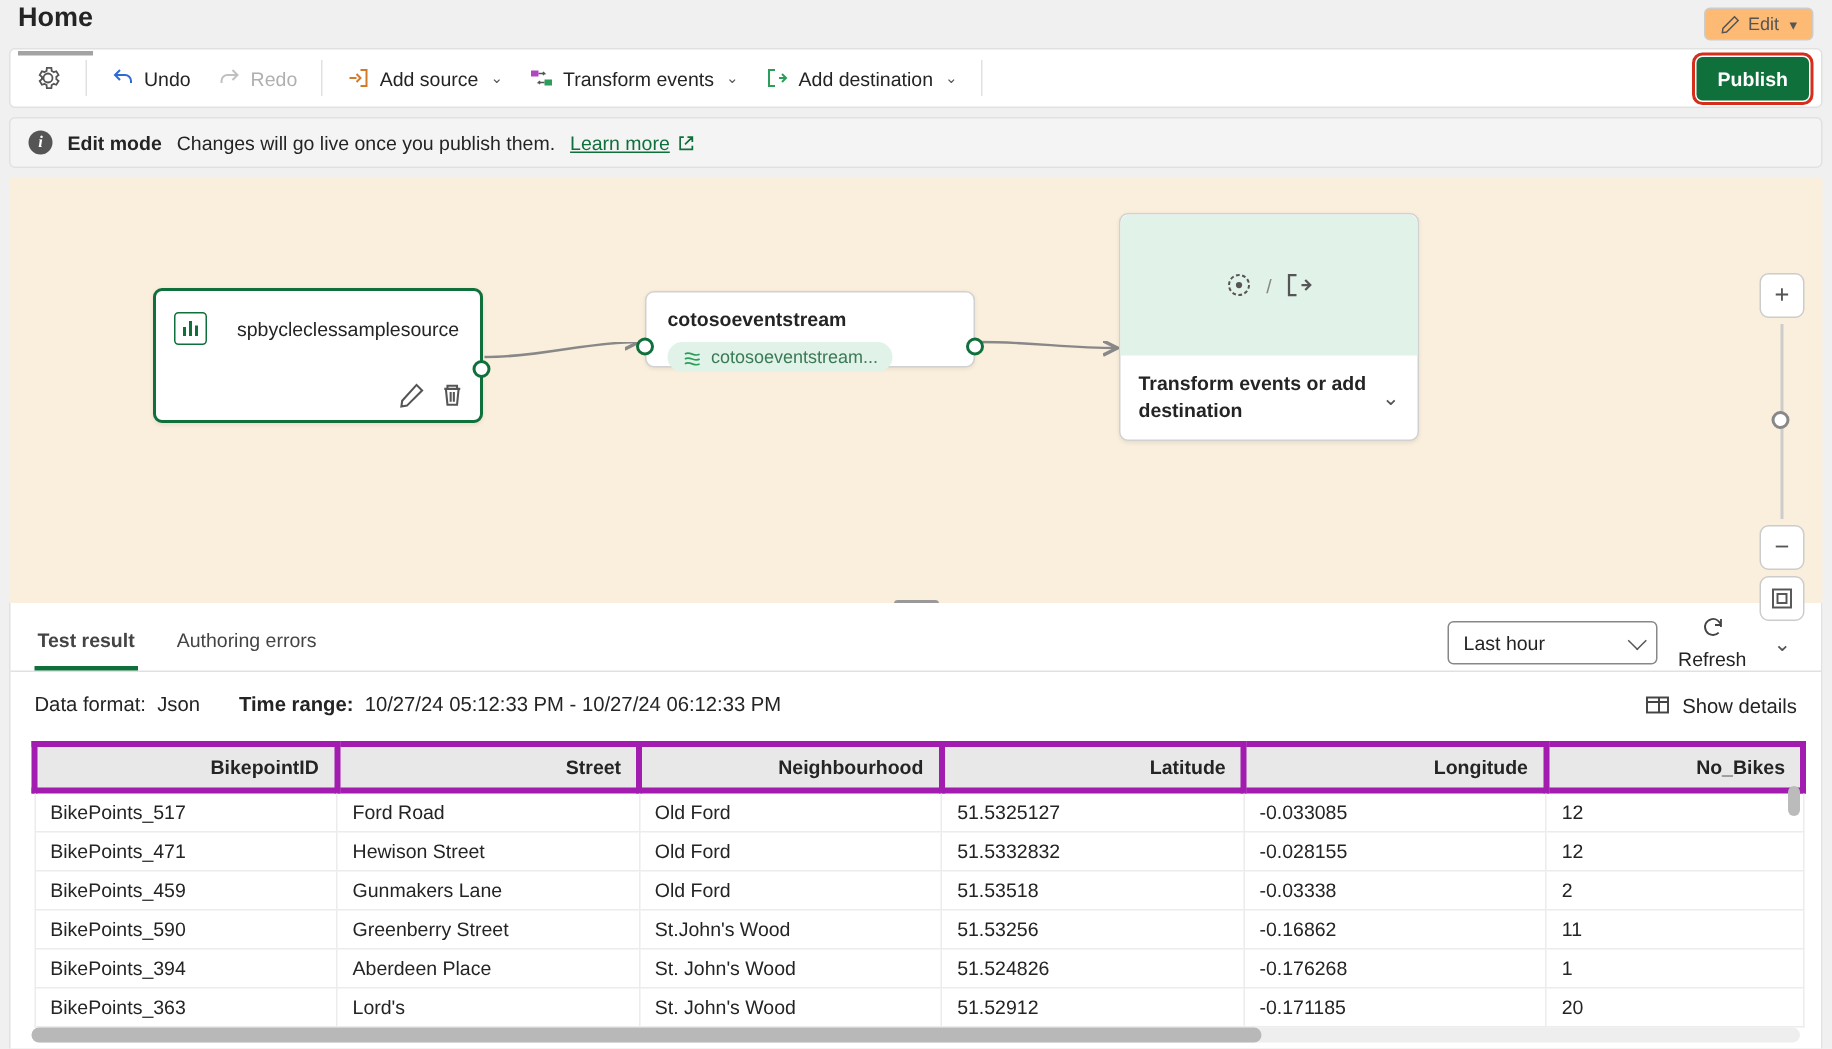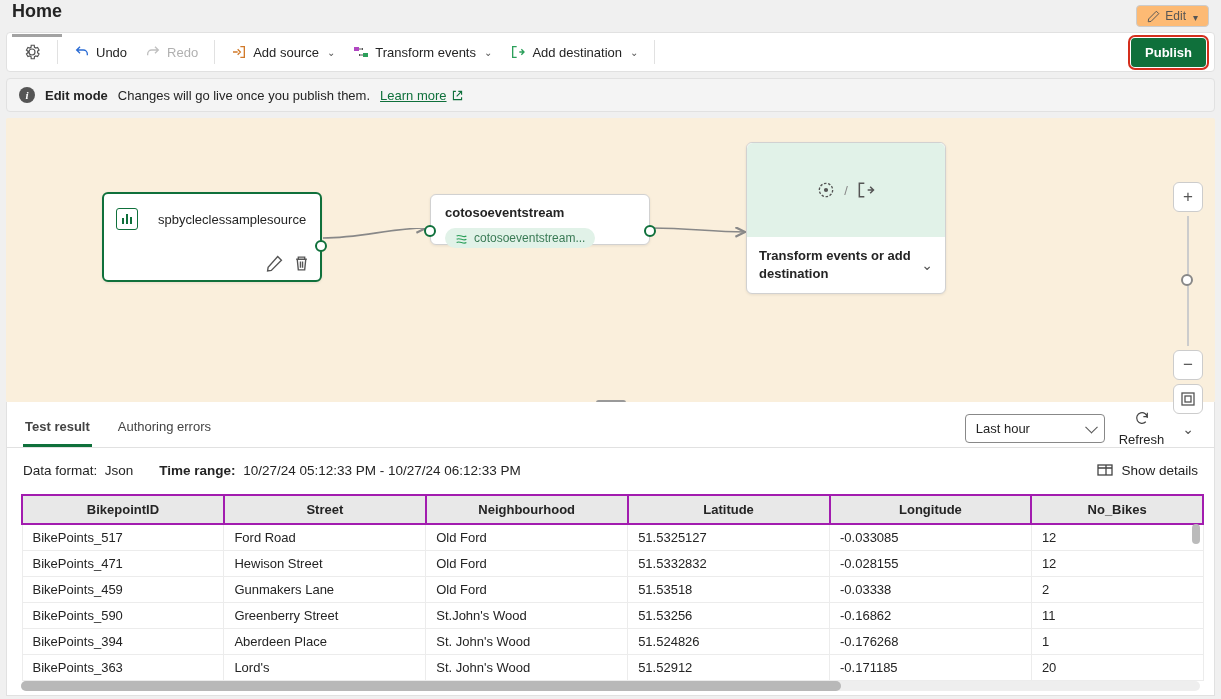--- a/index.html
+++ b/index.html
@@ -65,27 +65,27 @@
   .tabs-row { display: flex; align-items: center; justify-content: space-between; padding: 8px 16px 0 16px; border-bottom: 1px solid #e1e1e1; }
   .tabs { display: flex; gap: 24px; }
   .tab { padding: 8px 2px 10px 2px; cursor: pointer; color: #444; }
   .tab.active { font-weight: 600; border-bottom: 3px solid #0f703b; }
   .tab-controls { display: flex; align-items: center; gap: 14px; }
   .time-select { border: 1px solid #888; border-radius: 4px; padding: 6px 28px 6px 10px; position: relative; min-width: 140px; background: #fff; }
   .time-select::after { content: ""; position: absolute; right: 8px; top: 50%; width: 8px; height: 8px; border-right: 1.5px solid #555; border-bottom: 1.5px solid #555; transform: translateY(-70%) rotate(45deg); }
   .refresh-btn { display: flex; align-items: center; gap: 6px; cursor: pointer; flex-direction: column; }
   .collapse-chev { font-size: 14px; color: #555; cursor: pointer; padding: 4px; }
   
-  .meta-row { padding: 14px 16px 10px 16px; display: flex; align-items: center; justify-content: space-between; font-size: 13.5px; }
+  .meta-row { padding: 14px 16px 10px 16px; display: flex; justify-content: space-between; font-size: 13.5px; }
   .meta-left { display: flex; gap: 26px; }
   .meta-left span b { font-weight: 600; }
   .show-details { display: flex; align-items: center; gap: 8px; cursor: pointer; }
   
   .data-table { width: calc(100% - 24px); margin: 6px 10px 0 14px; border-collapse: collapse; font-size: 13px; }
-  .data-table th { background: #e8e8e8; text-align: center; font-weight: 600; padding: 6px 10px; border: 2px solid #a21caf; }
+  .data-table th { background: #e8e8e8; text-align: right; font-weight: 600; padding: 6px 10px; border: 4px solid #a21caf; }
   .data-table td { padding: 5px 10px; border: 1px solid #ececec; }
   .data-table tbody tr:nth-child(odd) td {}
   
   .table-container { position: relative; }
   .vscroll-thumb { position: absolute; right: 14px; top: 30px; width: 8px; height: 20px; background: #bbb; border-radius: 4px; }
   .hscroll { height: 10px; background: #eee; margin: 0 14px 4px 14px; border-radius: 5px; position: relative; }
   .hscroll-thumb { position: absolute; left: 0; top: 0; height: 10px; width: 820px; background: #b8b8b8; border-radius: 5px; }
 </style>
 </head>
 <body>

